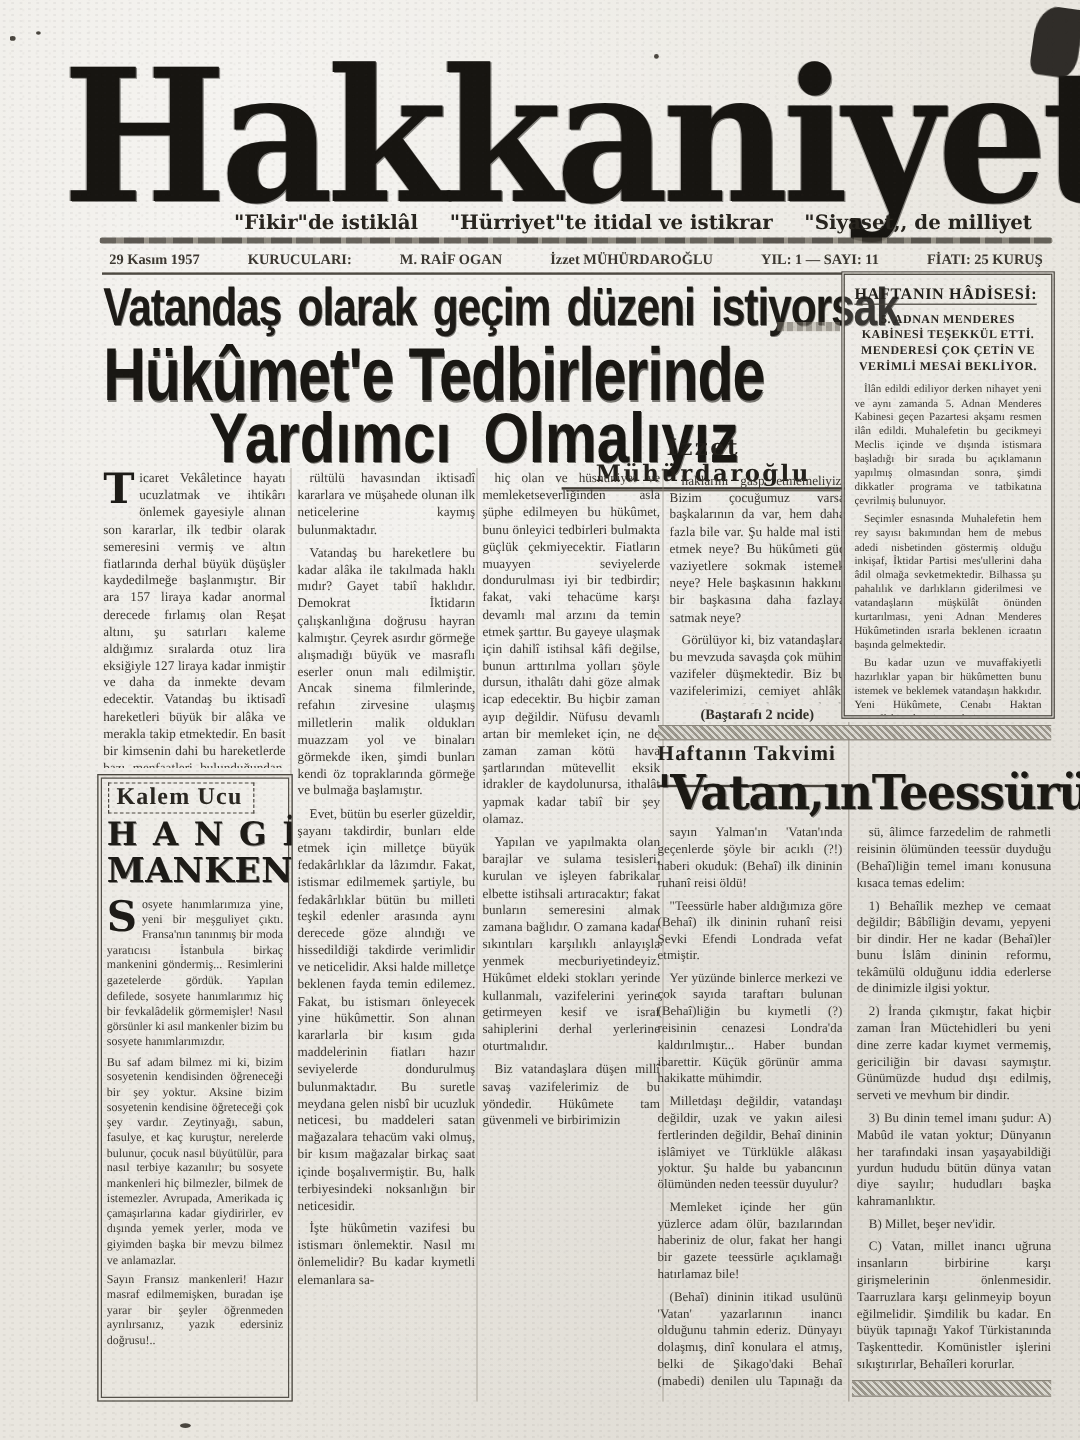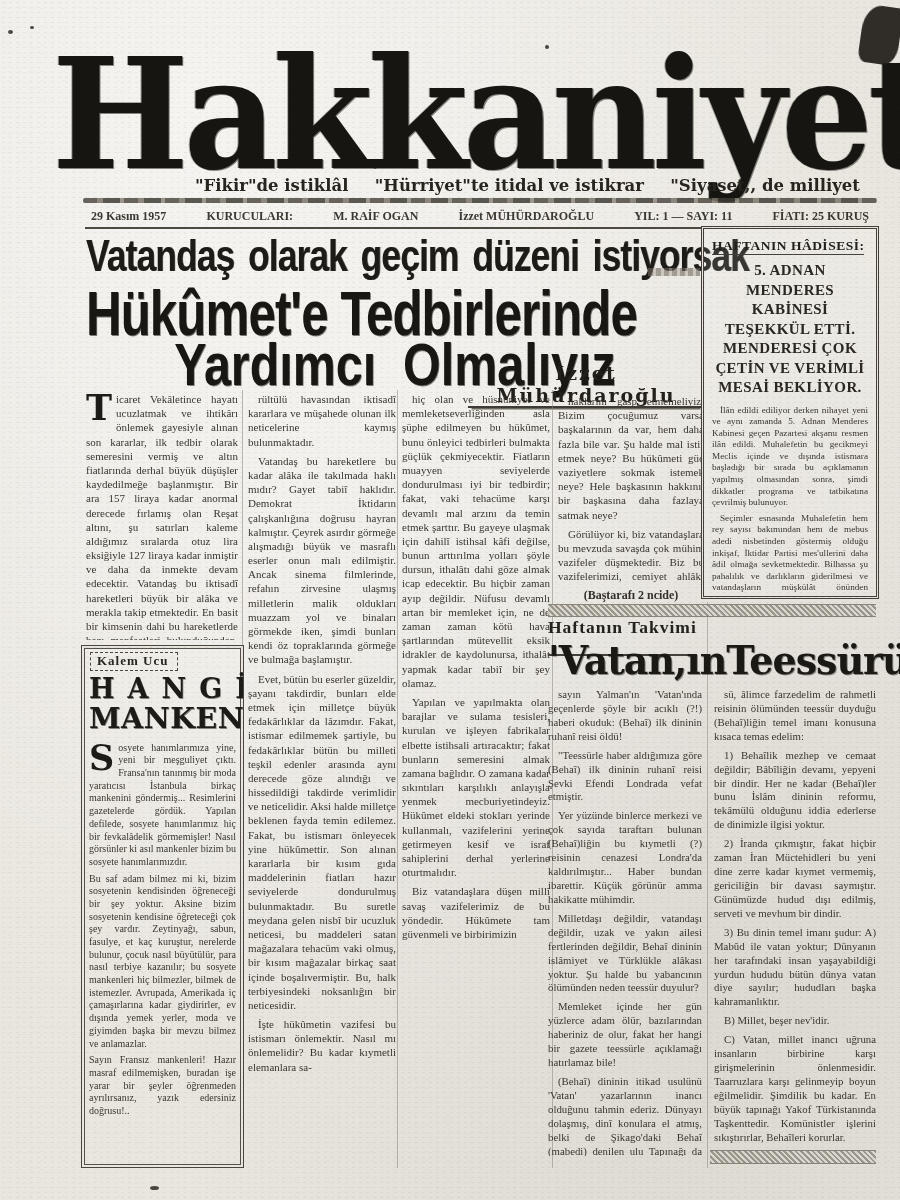--- a/index.html
+++ b/index.html
@@ -54,30 +54,30 @@
   .contmark{position:absolute;font-weight:bold;font-size:12px;text-align:center;color:#33302a;}
   .vrule{position:absolute;width:1px;background:#8a857a;opacity:.55;}
   .hatch{position:absolute;background:repeating-linear-gradient(45deg,#938e83 0 2px,#d9d6cf 2px 4px);
     border-top:1px solid #7e796e;border-bottom:1px solid #7e796e;opacity:.9;}
   
   .event-box{position:absolute;left:703px;top:228px;width:174px;height:369px;box-sizing:border-box;
     border:1.5px solid #45413a;box-shadow:0 0 0 1px #e9e6df,0 0 0 2px #45413a;
     padding:7px 8px;overflow:hidden;background:rgba(255,255,255,.12);}
   .event-box .hdr{font-weight:bold;font-size:13.5px;letter-spacing:.5px;color:#23211c;
     border-bottom:1.5px solid #45413a;display:inline-block;margin-bottom:6px;font-family:"Liberation Serif",serif;}
-  .event-box .sub{font-weight:bold;font-size:15px;line-height:1.3;text-align:center;letter-spacing:.4px;
+  .event-box .sub{font-weight:bold;font-size:10px;line-height:1.3;text-align:center;letter-spacing:.4px;
     color:#2a2722;margin-bottom:7px;}
   .event-box .bodytxt{font-size:9.2px;line-height:1.26;text-align:justify;color:#3a362f;}
   .event-box .bodytxt p{margin:0 0 4px 0;text-indent:8px;}
   
   .kalem-box{position:absolute;left:81px;top:645px;width:163px;height:523px;box-sizing:border-box;
     border:1.2px solid #4a463f;box-shadow:inset 0 0 0 2px #e9e6df,inset 0 0 0 3px #55514a;
     padding:5px 7px;overflow:hidden;}
   .kalem-box .tab{display:inline-block;border:1.3px dashed #4a463f;padding:0 9px 1px 6px;
-    font-weight:bold;font-size:13px;letter-spacing:1px;color:#2a2721;margin:1px 0 4px 1px;}
+    font-weight:bold;font-size:20px;letter-spacing:1px;color:#2a2721;margin:1px 0 4px 1px;}
   .kalem-title1{text-align:center;font-family:"DejaVu Serif",serif;font-weight:bold;font-size:27px;
     letter-spacing:13px;color:#1d1b17;line-height:1.05;text-shadow:.7px .7px 0 rgba(29,27,23,.5);}
   .kalem-title2{text-align:center;font-family:"DejaVu Serif",serif;font-weight:bold;font-size:28.5px;
     letter-spacing:.5px;color:#1d1b17;line-height:1.1;margin-bottom:7px;text-shadow:.7px .7px 0 rgba(29,27,23,.5);}
   .kalem-body{font-size:10px;line-height:1.27;text-align:justify;color:#3a362f;}
   .kalem-body p{margin:0 0 4px 0;}
   
   .takvim-hdr{position:absolute;left:548px;top:617px;font-weight:bold;font-size:17.5px;letter-spacing:1px;
     color:#23211c;border-bottom:2px solid #45413a;padding-bottom:16px;font-family:"Liberation Serif",serif;}
   .takvim-title{position:absolute;left:548px;top:636px;width:328px;display:flex;justify-content:space-between;

